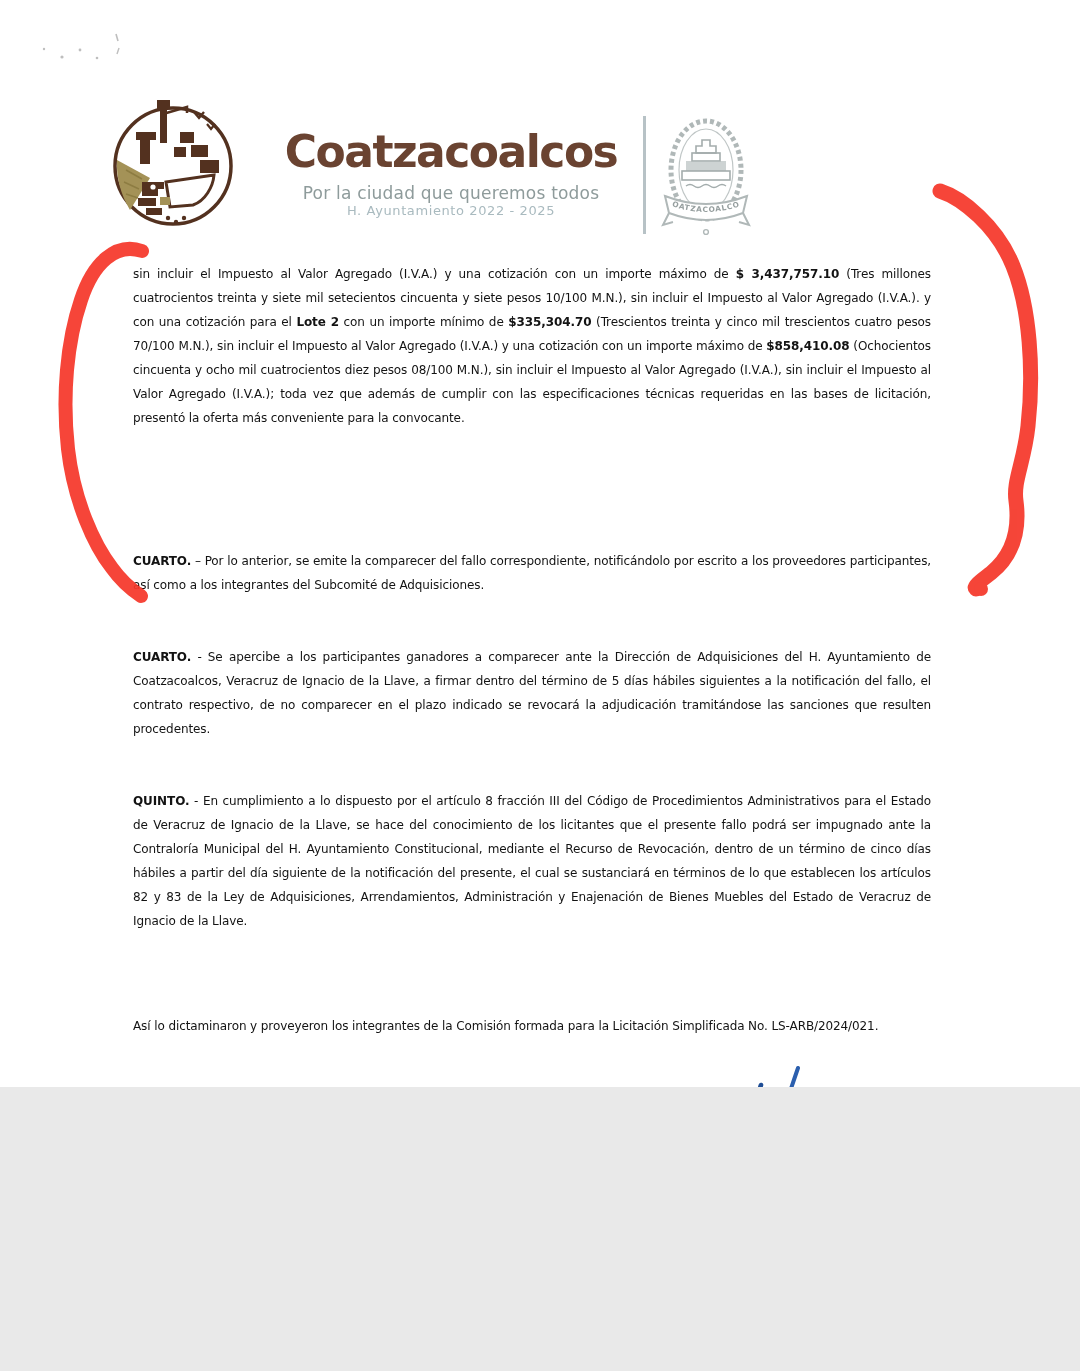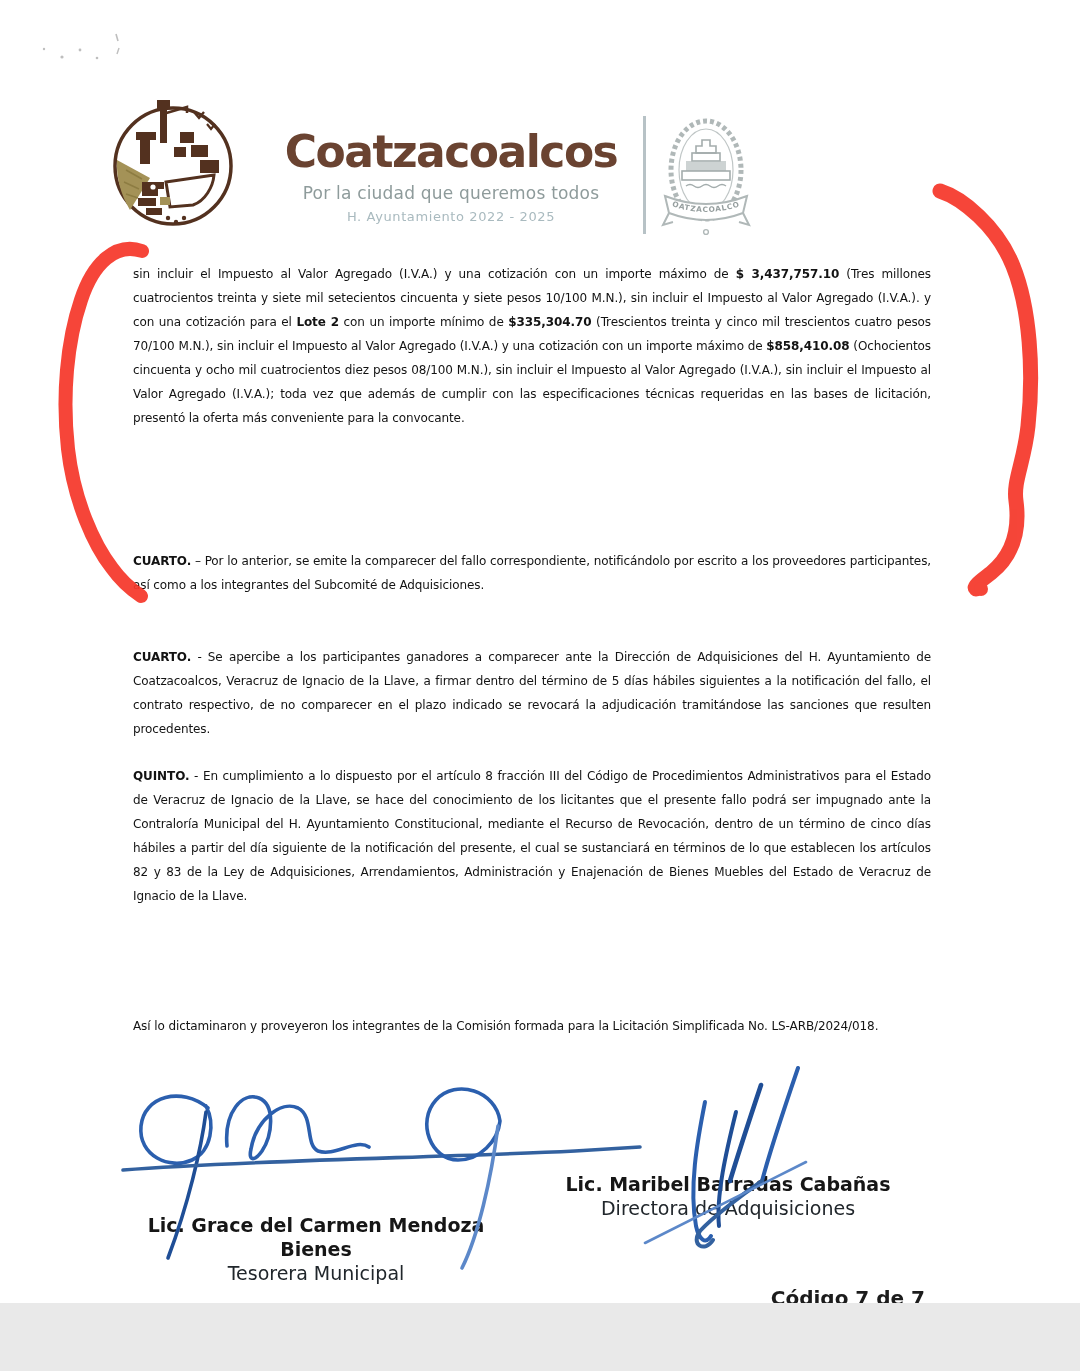--- a/index.html
+++ b/index.html
@@ -1,54 +1,54 @@
 <!DOCTYPE html>
 <html><head>
 <meta charset="utf-8">
 <style>
   html,body{margin:0;padding:0;background:#e9e9e9;}
   .page{
     position:relative;
-    width:1080px;height:1303px;
+    width:1080px;height:1087px;
     margin:0 auto;
     background:#ffffff;
     overflow:hidden;
     font-family:"DejaVu Sans","Liberation Sans",sans-serif;
     color:#141414;
   }
   
   .logo-svg{position:absolute;left:108px;top:90px;width:134px;height:160px;}
   .wordmark-block{position:absolute;left:278px;top:128px;width:346px;text-align:center;}
   .brand-name{
     font-size:44px;font-weight:700;letter-spacing:-1.5px;
     color:#6a4331;line-height:1.1;
   }
   .brand-tagline{
     margin-top:7px;font-size:17px;font-weight:500;color:#8e9b9b;letter-spacing:0.2px;
   }
   .brand-admin{
-    margin-top:6px;font-size:13px;font-weight:500;color:#a9babf;letter-spacing:0.6px;
+    font-size:13px;font-weight:500;color:#a9babf;letter-spacing:0.6px;
   }
   .header-divider{
     position:absolute;left:643px;top:116px;width:3px;height:118px;
     background:#9fadb3;opacity:.75;
   }
   .seal-svg{position:absolute;left:656px;top:110px;width:102px;height:136px;opacity:.9;}
 
   
   .doc-paragraph{
     position:absolute;left:133px;width:798px;margin:0;
     font-size:12px;line-height:24px;text-align:justify;
     letter-spacing:-0.1px;color:#131313;
   }
   .seg-bold{font-weight:700;}
   [data-name="continuation-paragraph"]{top:262px;}
   [data-name="tercero-paragraph"]{top:549px;}
   [data-name="cuarto-paragraph"]{top:645px;}
-  [data-name="quinto-paragraph"]{top:764px;}
+  [data-name="quinto-paragraph"]{top:789px;}
   [data-name="closing-paragraph"]{top:1014px;}
 
   
   .sig-block{position:absolute;text-align:center;}
   .sig-left{left:130px;top:1172px;width:372px;margin-top:41px;}
   .sig-right{left:545px;top:1172px;width:366px;}
   .sig-name{font-size:19px;font-weight:700;line-height:24px;color:#161616;}
   .sig-title{font-size:19px;font-weight:400;line-height:25px;color:#20262b;}
 
   
@@ -128,21 +128,21 @@
       <textPath href="#seal-banner-path" startOffset="50%" text-anchor="middle" data-name="seal-caption">COATZACOALCOS</textPath>
     </text>
     <circle cx="50" cy="122" r="2.4" fill="none" stroke="#a8b1b1" stroke-width="1.4"></circle>
   </svg>
 
   <div data-name="document-body">
       <p class="doc-paragraph" data-name="continuation-paragraph"><span class="seg-reg" data-name="text-segment">sin incluir el Impuesto al Valor Agregado (I.V.A.) y una cotización con un importe máximo de </span><span class="seg-bold" data-name="bold-text-segment">$ 3,437,757.10</span><span class="seg-reg" data-name="text-segment"> (Tres millones cuatrocientos treinta y siete mil setecientos cincuenta y siete pesos 10/100 M.N.), sin incluir el Impuesto al Valor Agregado (I.V.A.). y con una cotización para el </span><span class="seg-bold" data-name="bold-text-segment">Lote 2</span><span class="seg-reg" data-name="text-segment"> con un importe mínimo de </span><span class="seg-bold" data-name="bold-text-segment">$335,304.70</span><span class="seg-reg" data-name="text-segment"> (Trescientos treinta y cinco mil trescientos cuatro pesos 70/100 M.N.), sin incluir el Impuesto al Valor Agregado (I.V.A.) y una cotización con un importe máximo de </span><span class="seg-bold" data-name="bold-text-segment">$858,410.08</span><span class="seg-reg" data-name="text-segment"> (Ochocientos cincuenta y ocho mil cuatrocientos diez pesos 08/100 M.N.), sin incluir el Impuesto al Valor Agregado (I.V.A.), sin incluir el Impuesto al Valor Agregado (I.V.A.); toda vez que además de cumplir con las especificaciones técnicas requeridas en las bases de licitación, presentó la oferta más conveniente para la convocante.</span></p>
       <p class="doc-paragraph" data-name="tercero-paragraph"><span class="seg-bold" data-name="bold-text-segment">CUARTO.</span><span class="seg-reg" data-name="text-segment"> – Por lo anterior, se emite la comparecer del fallo correspondiente, notificándolo por escrito a los proveedores participantes, así como a los integrantes del Subcomité de Adquisiciones.</span></p>
       <p class="doc-paragraph" data-name="cuarto-paragraph"><span class="seg-bold" data-name="bold-text-segment">CUARTO.</span><span class="seg-reg" data-name="text-segment"> - Se apercibe a los participantes ganadores a comparecer ante la Dirección de Adquisiciones del H. Ayuntamiento de Coatzacoalcos, Veracruz de Ignacio de la Llave, a firmar dentro del término de 5 días hábiles siguientes a la notificación del fallo, el contrato respectivo, de no comparecer en el plazo indicado se revocará la adjudicación tramitándose las sanciones que resulten procedentes.</span></p>
       <p class="doc-paragraph" data-name="quinto-paragraph"><span class="seg-bold" data-name="bold-text-segment">QUINTO.</span><span class="seg-reg" data-name="text-segment"> - En cumplimiento a lo dispuesto por el artículo 8 fracción III del Código de Procedimientos Administrativos para el Estado de Veracruz de Ignacio de la Llave, se hace del conocimiento de los licitantes que el presente fallo podrá ser impugnado ante la Contraloría Municipal del H. Ayuntamiento Constitucional, mediante el Recurso de Revocación, dentro de un término de cinco días hábiles a partir del día siguiente de la notificación del presente, el cual se sustanciará en términos de lo que establecen los artículos 82 y 83 de la Ley de Adquisiciones, Arrendamientos, Administración y Enajenación de Bienes Muebles del Estado de Veracruz de Ignacio de la Llave.</span></p>
-      <p class="doc-paragraph" data-name="closing-paragraph"><span class="seg-reg" data-name="text-segment">Así lo dictaminaron y proveyeron los integrantes de la Comisión formada para la Licitación Simplificada No. LS-ARB/2024/018.</span></p>
+      <p class="doc-paragraph" data-name="closing-paragraph"><span class="seg-reg" data-name="text-segment">Así lo dictaminaron y proveyeron los integrantes de la Comisión formada para la Licitación Simplificada No. LS-ARB/2024/021.</span></p>
     </div>
 
   <div class="sig-block sig-left" data-name="signature-block-left">
     <div data-name="signatory-name-lines-left">
         <div class="sig-name" data-name="signatory-name-line">Lic. Grace del Carmen Mendoza</div>
         <div class="sig-name" data-name="signatory-name-line">Bienes</div>
       </div>
     <div class="sig-title" data-name="signatory-title-left">Tesorera Municipal</div>
   </div>
 

